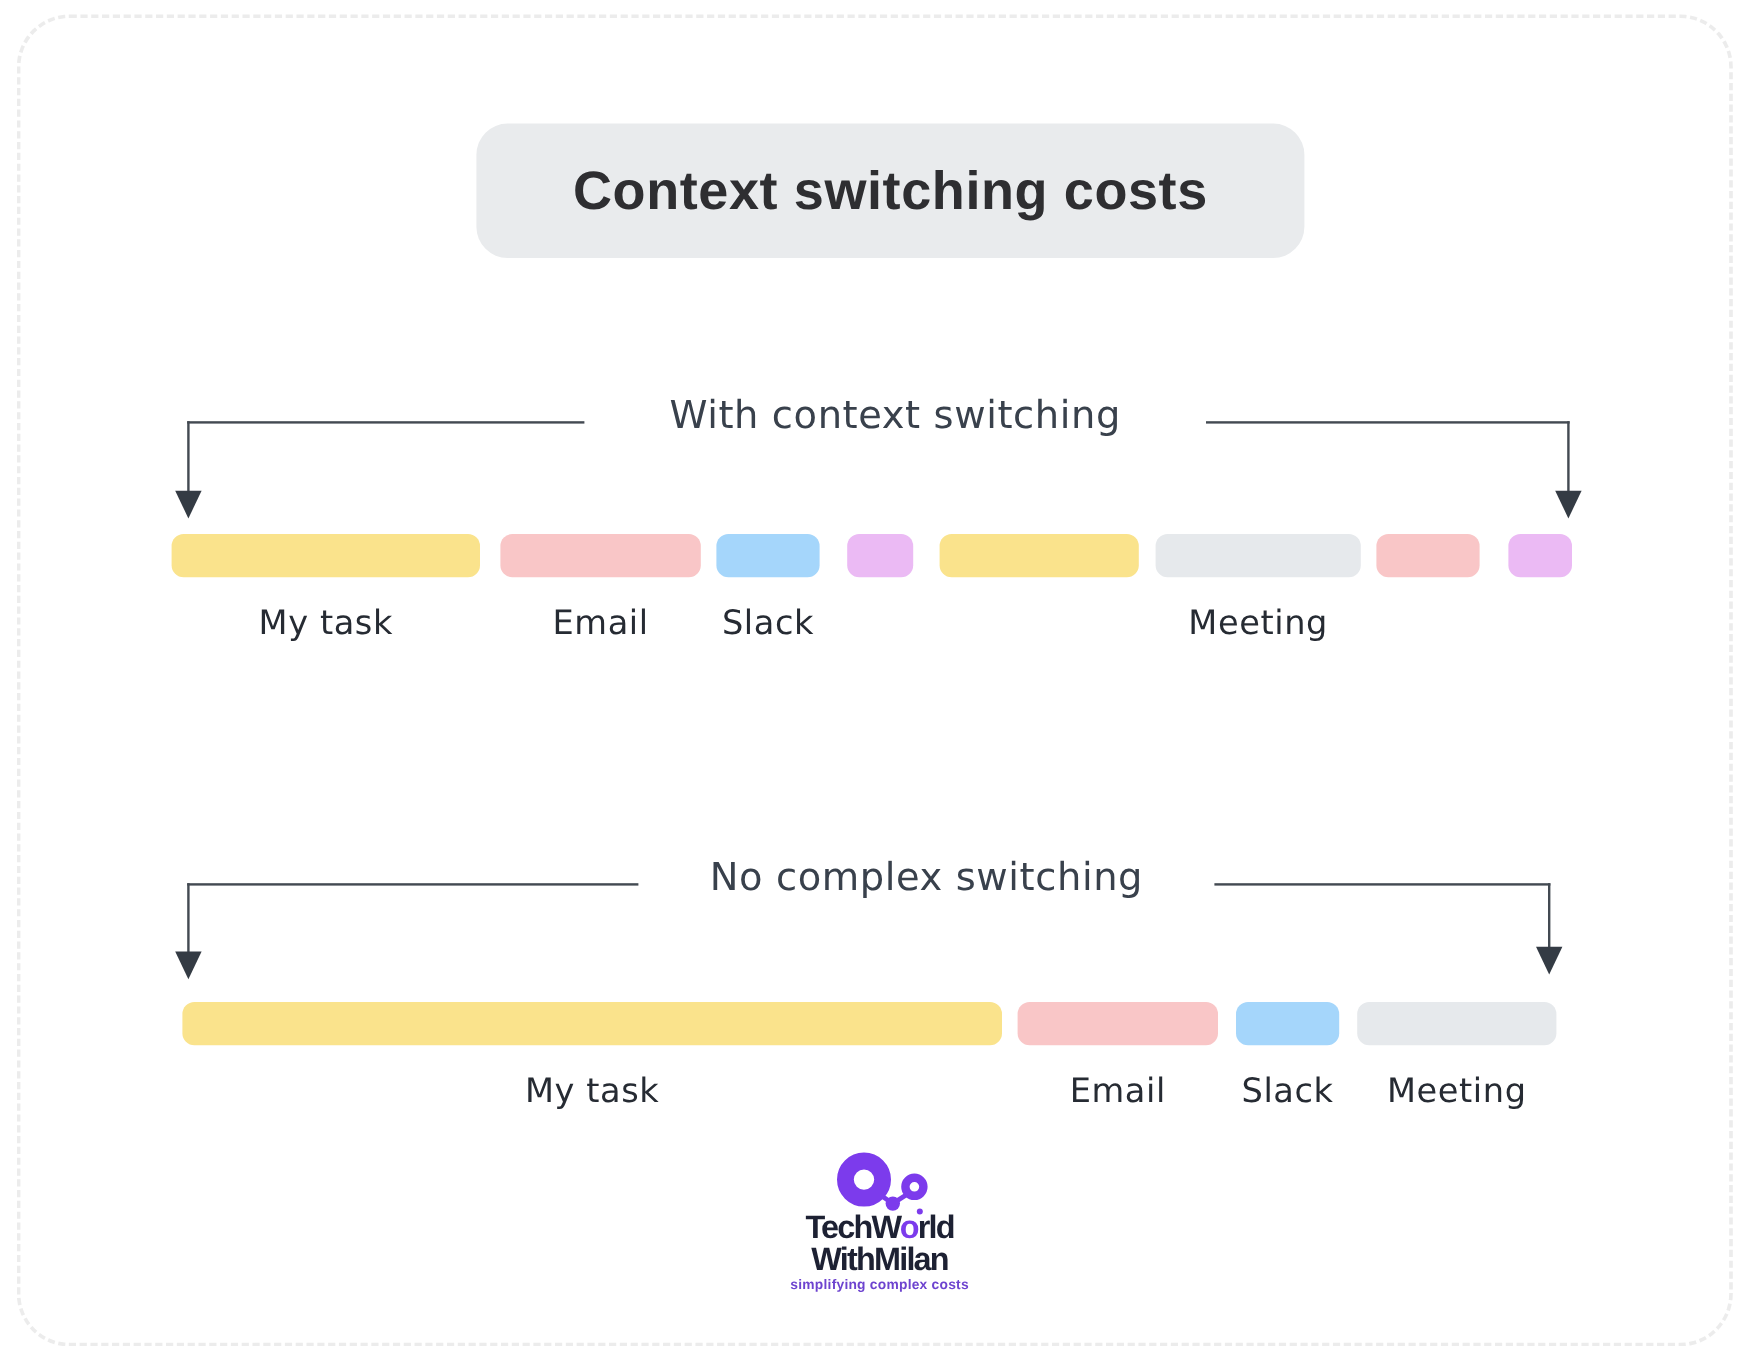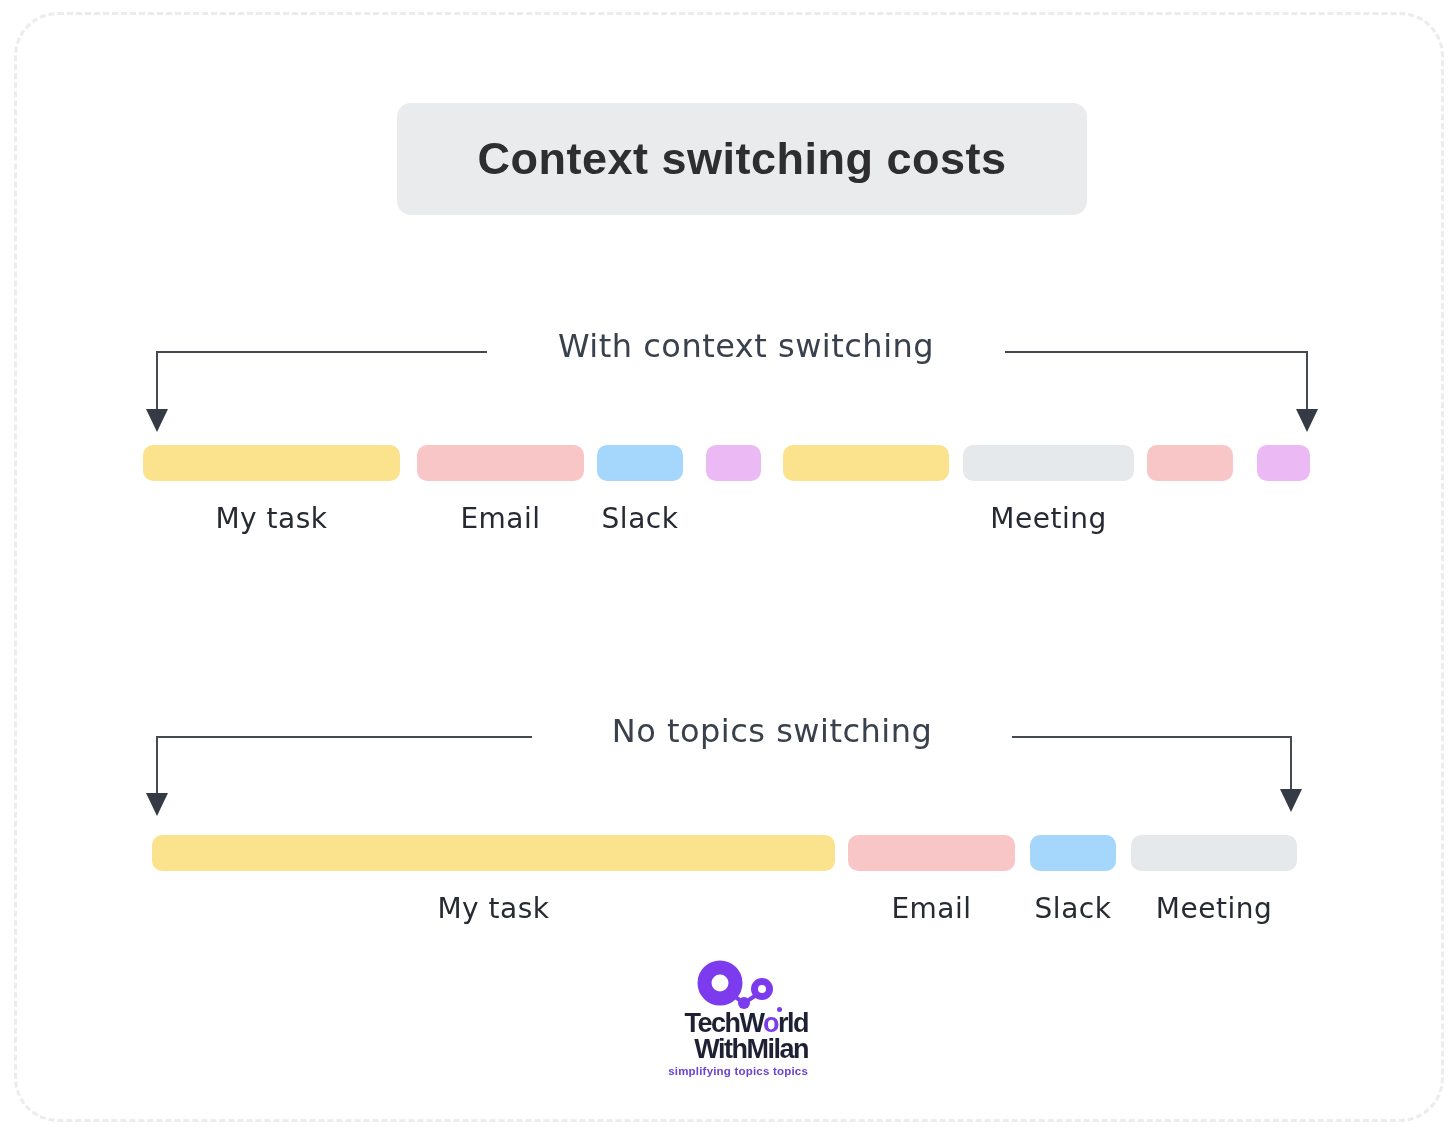--- a/index.html
+++ b/index.html
@@ -6,21 +6,21 @@
   #canvas{
     position:relative;width:1456px;height:1130px;background:#ffffff;
     font-family:"Liberation Sans",sans-serif;overflow:hidden;
   }
   .card{
     position:absolute;left:14px;top:12px;width:1424px;height:1104px;
     border:3px dashed #ececec;border-radius:44px;background:#ffffff;
   }
   .title-pill{
     position:absolute;left:397px;top:103px;width:690px;height:112px;
-    background:#e9ebed;border-radius:14px;
+    background:#e9ebed;border-radius:26px;
     display:flex;align-items:center;justify-content:center;
   }
   .title-pill .title-text{
     font-size:45px;font-weight:600;color:#2e2e31;letter-spacing:0.5px;
     font-family:"Liberation Sans",sans-serif;
   }
   .section-heading{
     position:absolute;text-align:center;font-size:32px;color:#39414c;
     font-family:"DejaVu Sans",sans-serif;font-weight:500;letter-spacing:0.5px;
   }
@@ -39,21 +39,21 @@
   #timeline-1{top:835px;}
   .bar{
     position:absolute;top:0;height:36px;border-radius:10px;
   }
   .bar-label{
     position:absolute;top:57px;height:40px;text-align:center;
     font-family:"DejaVu Sans",sans-serif;font-size:28px;color:#262b33;
     font-weight:500;letter-spacing:0.5px;white-space:nowrap;
   }
   .logo{
-    position:absolute;left:658px;top:958px;width:150px;text-align:right;
+    position:absolute;left:658px;top:958px;width:150px;text-align:center;
     color:#1d2133;
   }
   .logo-icon{display:block;margin:0 auto 0 auto;width:84px;height:52px;}
   .logo-line{
     font-size:27px;font-weight:bold;letter-spacing:-1.5px;line-height:26px;
     font-family:"Liberation Sans",sans-serif;color:#1d2133;white-space:nowrap;
   }
   .logo-o{color:#7c3bec;position:relative;}
   .logo-o::after{
     content:"";position:absolute;width:5px;height:5px;border-radius:50%;
@@ -92,21 +92,21 @@
       <div class="bar" style="left: 597px; width: 86px; background: rgb(165, 214, 251);"></div>
       <div class="bar-label" style="left: 490px; width: 300px;">Slack</div>
       <div class="bar" style="left: 706px; width: 55px; background: rgb(235, 186, 244);"></div>
       <div class="bar" style="left: 783px; width: 166px; background: rgb(250, 227, 140);"></div>
       <div class="bar" style="left: 963px; width: 171px; background: rgb(230, 233, 236);"></div>
       <div class="bar-label" style="left: 898.5px; width: 300px;">Meeting</div>
       <div class="bar" style="left: 1147px; width: 86px; background: rgb(249, 198, 199);"></div>
       <div class="bar" style="left: 1257px; width: 53px; background: rgb(235, 186, 244);"></div>
     </div>
 
-  <div class="section-heading" id="heading-no">No topics switching</div>
+  <div class="section-heading" id="heading-no">No complex switching</div>
 
   <div class="h-line" style="left:156px;top:736px;width:376px;"></div>
   <div class="v-line" style="left:156px;top:736px;height:58px;"></div>
   <div class="arrowhead" style="left:146px;top:793px;"></div>
 
   <div class="h-line" style="left:1012px;top:736px;width:280px;"></div>
   <div class="v-line" style="left:1290px;top:736px;height:54px;"></div>
   <div class="arrowhead" style="left:1280px;top:789px;"></div>
 
   <div class="timeline" id="timeline-1">
@@ -123,15 +123,15 @@
   <div class="logo">
     <svg class="logo-icon" viewBox="0 0 84 52">
       <line x1="40" y1="36" x2="53" y2="45" stroke="#7c3bec" stroke-width="4"></line>
       <line x1="53" y1="45" x2="67" y2="36" stroke="#7c3bec" stroke-width="4"></line>
       <circle cx="29" cy="25" r="15.5" fill="none" stroke="#7c3bec" stroke-width="14"></circle>
       <circle cx="53" cy="45" r="6" fill="#7c3bec"></circle>
       <circle cx="71" cy="31" r="7.5" fill="none" stroke="#7c3bec" stroke-width="7"></circle>
     </svg>
     <div class="logo-line"><span>TechW</span><span class="logo-o">o</span><span>rld</span></div>
     <div class="logo-line">WithMilan</div>
-    <div class="logo-tagline">simplifying topics topics</div>
+    <div class="logo-tagline">simplifying complex costs</div>
   </div>
 </div>
 
 </body></html>

